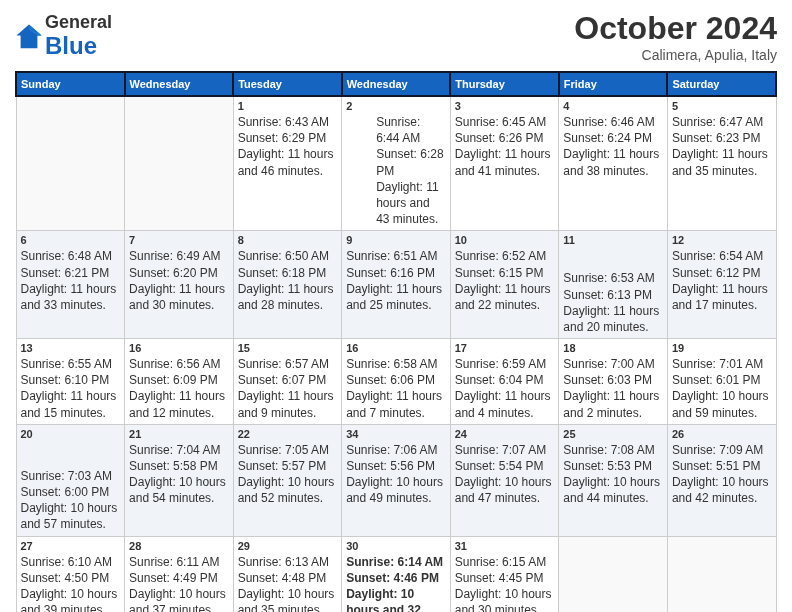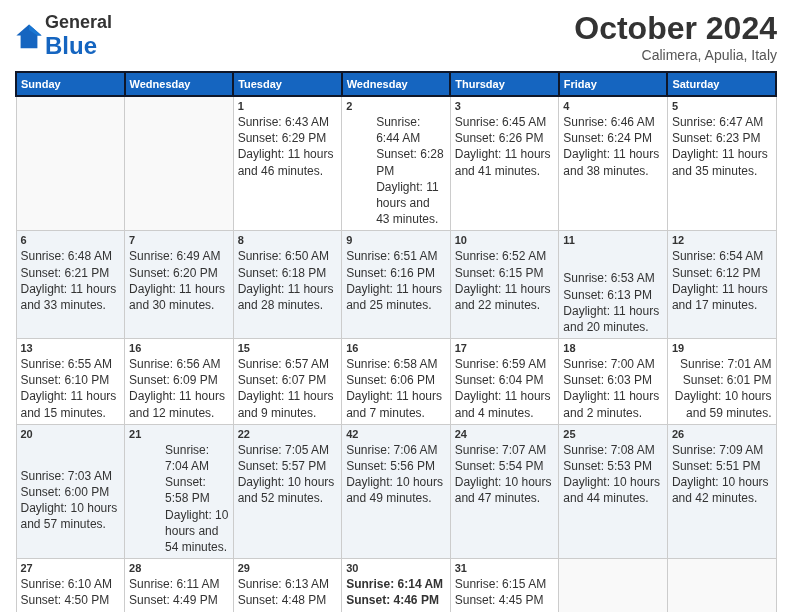--- a/index.html
+++ b/index.html
@@ -227,46 +227,46 @@
 Daylight: 11 hours and 4 minutes.</div>
           </td>
           <td>
             <span class="day-number">18</span>
             <div class="cell-content" style="white-space: pre-line;">Sunrise: 7:00 AM
 Sunset: 6:03 PM
 Daylight: 11 hours and 2 minutes.</div>
           </td>
           <td>
             <span class="day-number">19</span>
-            <div class="cell-content" style="white-space: pre-line; text-align: right;">Sunrise: 7:01 AM
+            <div class="cell-content" style="white-space: pre-line;">Sunrise: 7:01 AM
 Sunset: 6:01 PM
 Daylight: 10 hours and 59 minutes.</div>
           </td>
         </tr>
         <tr class="row-shaded">
           <td>
             <span class="day-number">20</span>
             <div class="cell-content" style="white-space: pre-line; margin-top: 28px;">Sunrise: 7:03 AM
 Sunset: 6:00 PM
 Daylight: 10 hours and 57 minutes.</div>
           </td>
           <td>
             <span class="day-number">21</span>
-            <div class="cell-content" style="white-space: pre-line; margin-left: 36px;">Sunrise: 7:04 AM
+            <div class="cell-content" style="white-space: pre-line;">Sunrise: 7:04 AM
 Sunset: 5:58 PM
 Daylight: 10 hours and 54 minutes.</div>
           </td>
           <td>
             <span class="day-number">22</span>
             <div class="cell-content" style="white-space: pre-line;">Sunrise: 7:05 AM
 Sunset: 5:57 PM
 Daylight: 10 hours and 52 minutes.</div>
           </td>
           <td>
-            <span class="day-number">42</span>
+            <span class="day-number">34</span>
             <div class="cell-content" style="white-space: pre-line;">Sunrise: 7:06 AM
 Sunset: 5:56 PM
 Daylight: 10 hours and 49 minutes.</div>
           </td>
           <td>
             <span class="day-number">24</span>
             <div class="cell-content" style="white-space: pre-line;">Sunrise: 7:07 AM
 Sunset: 5:54 PM
 Daylight: 10 hours and 47 minutes.</div>
           </td>

